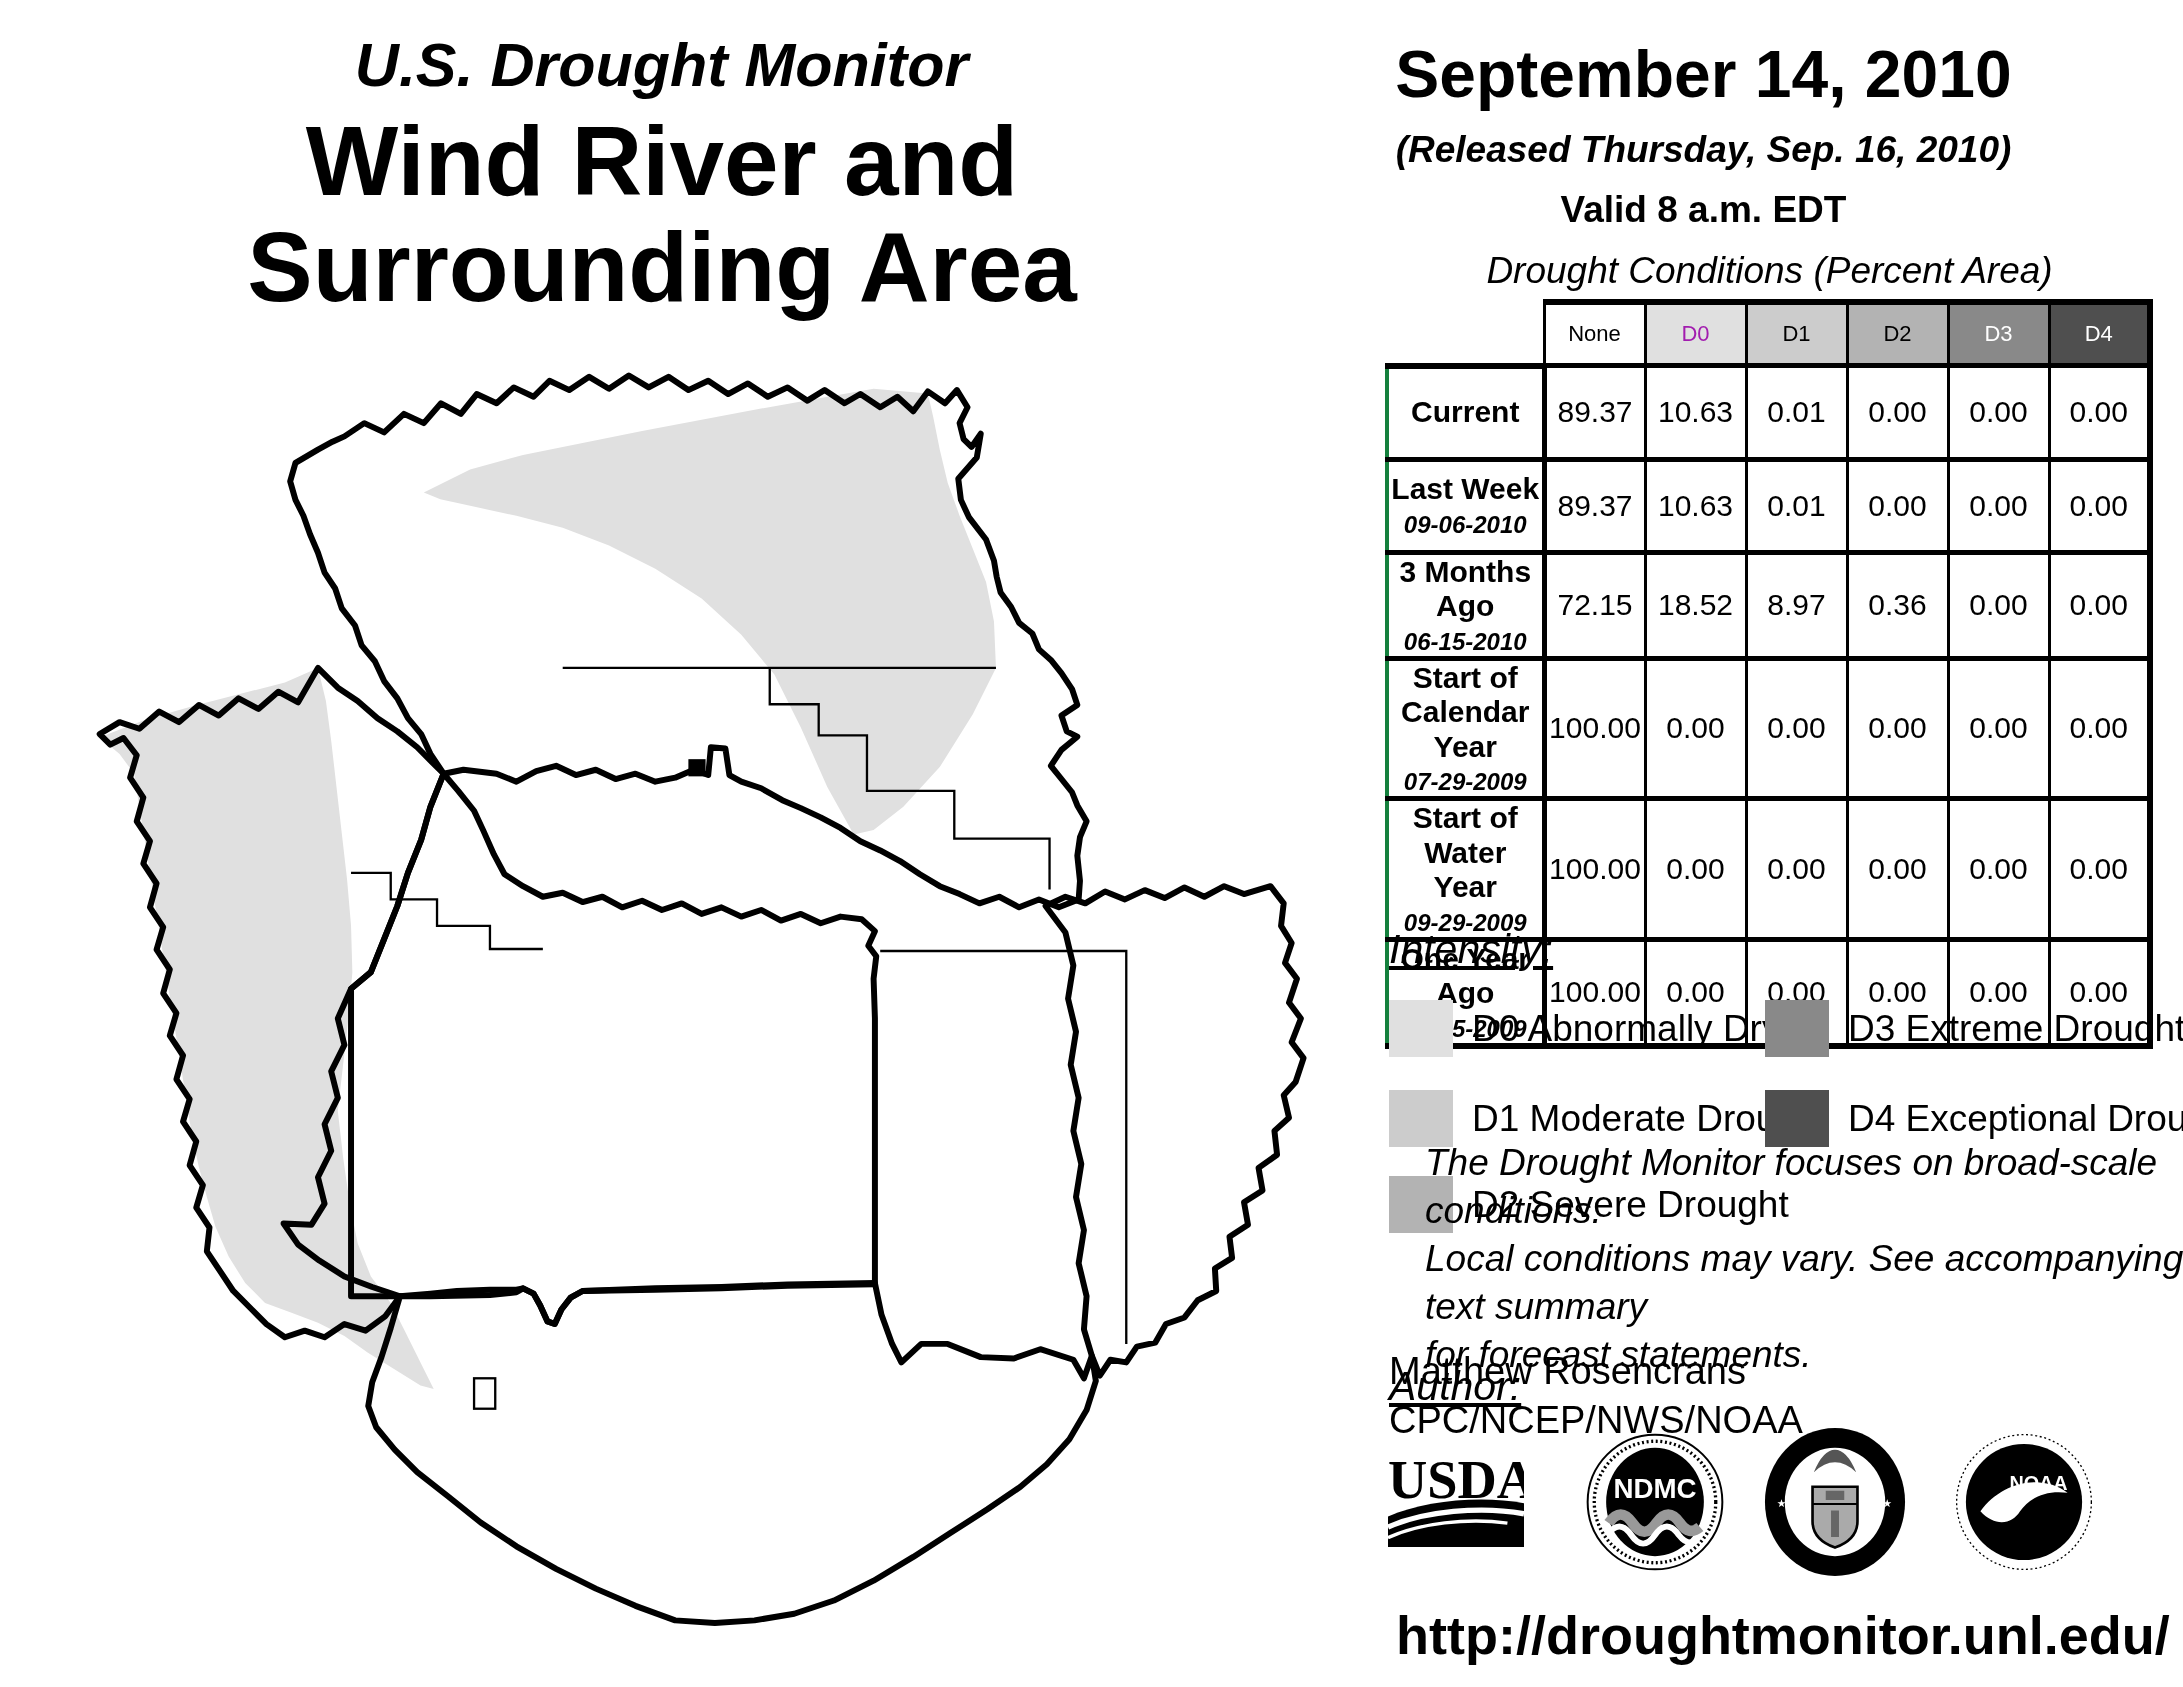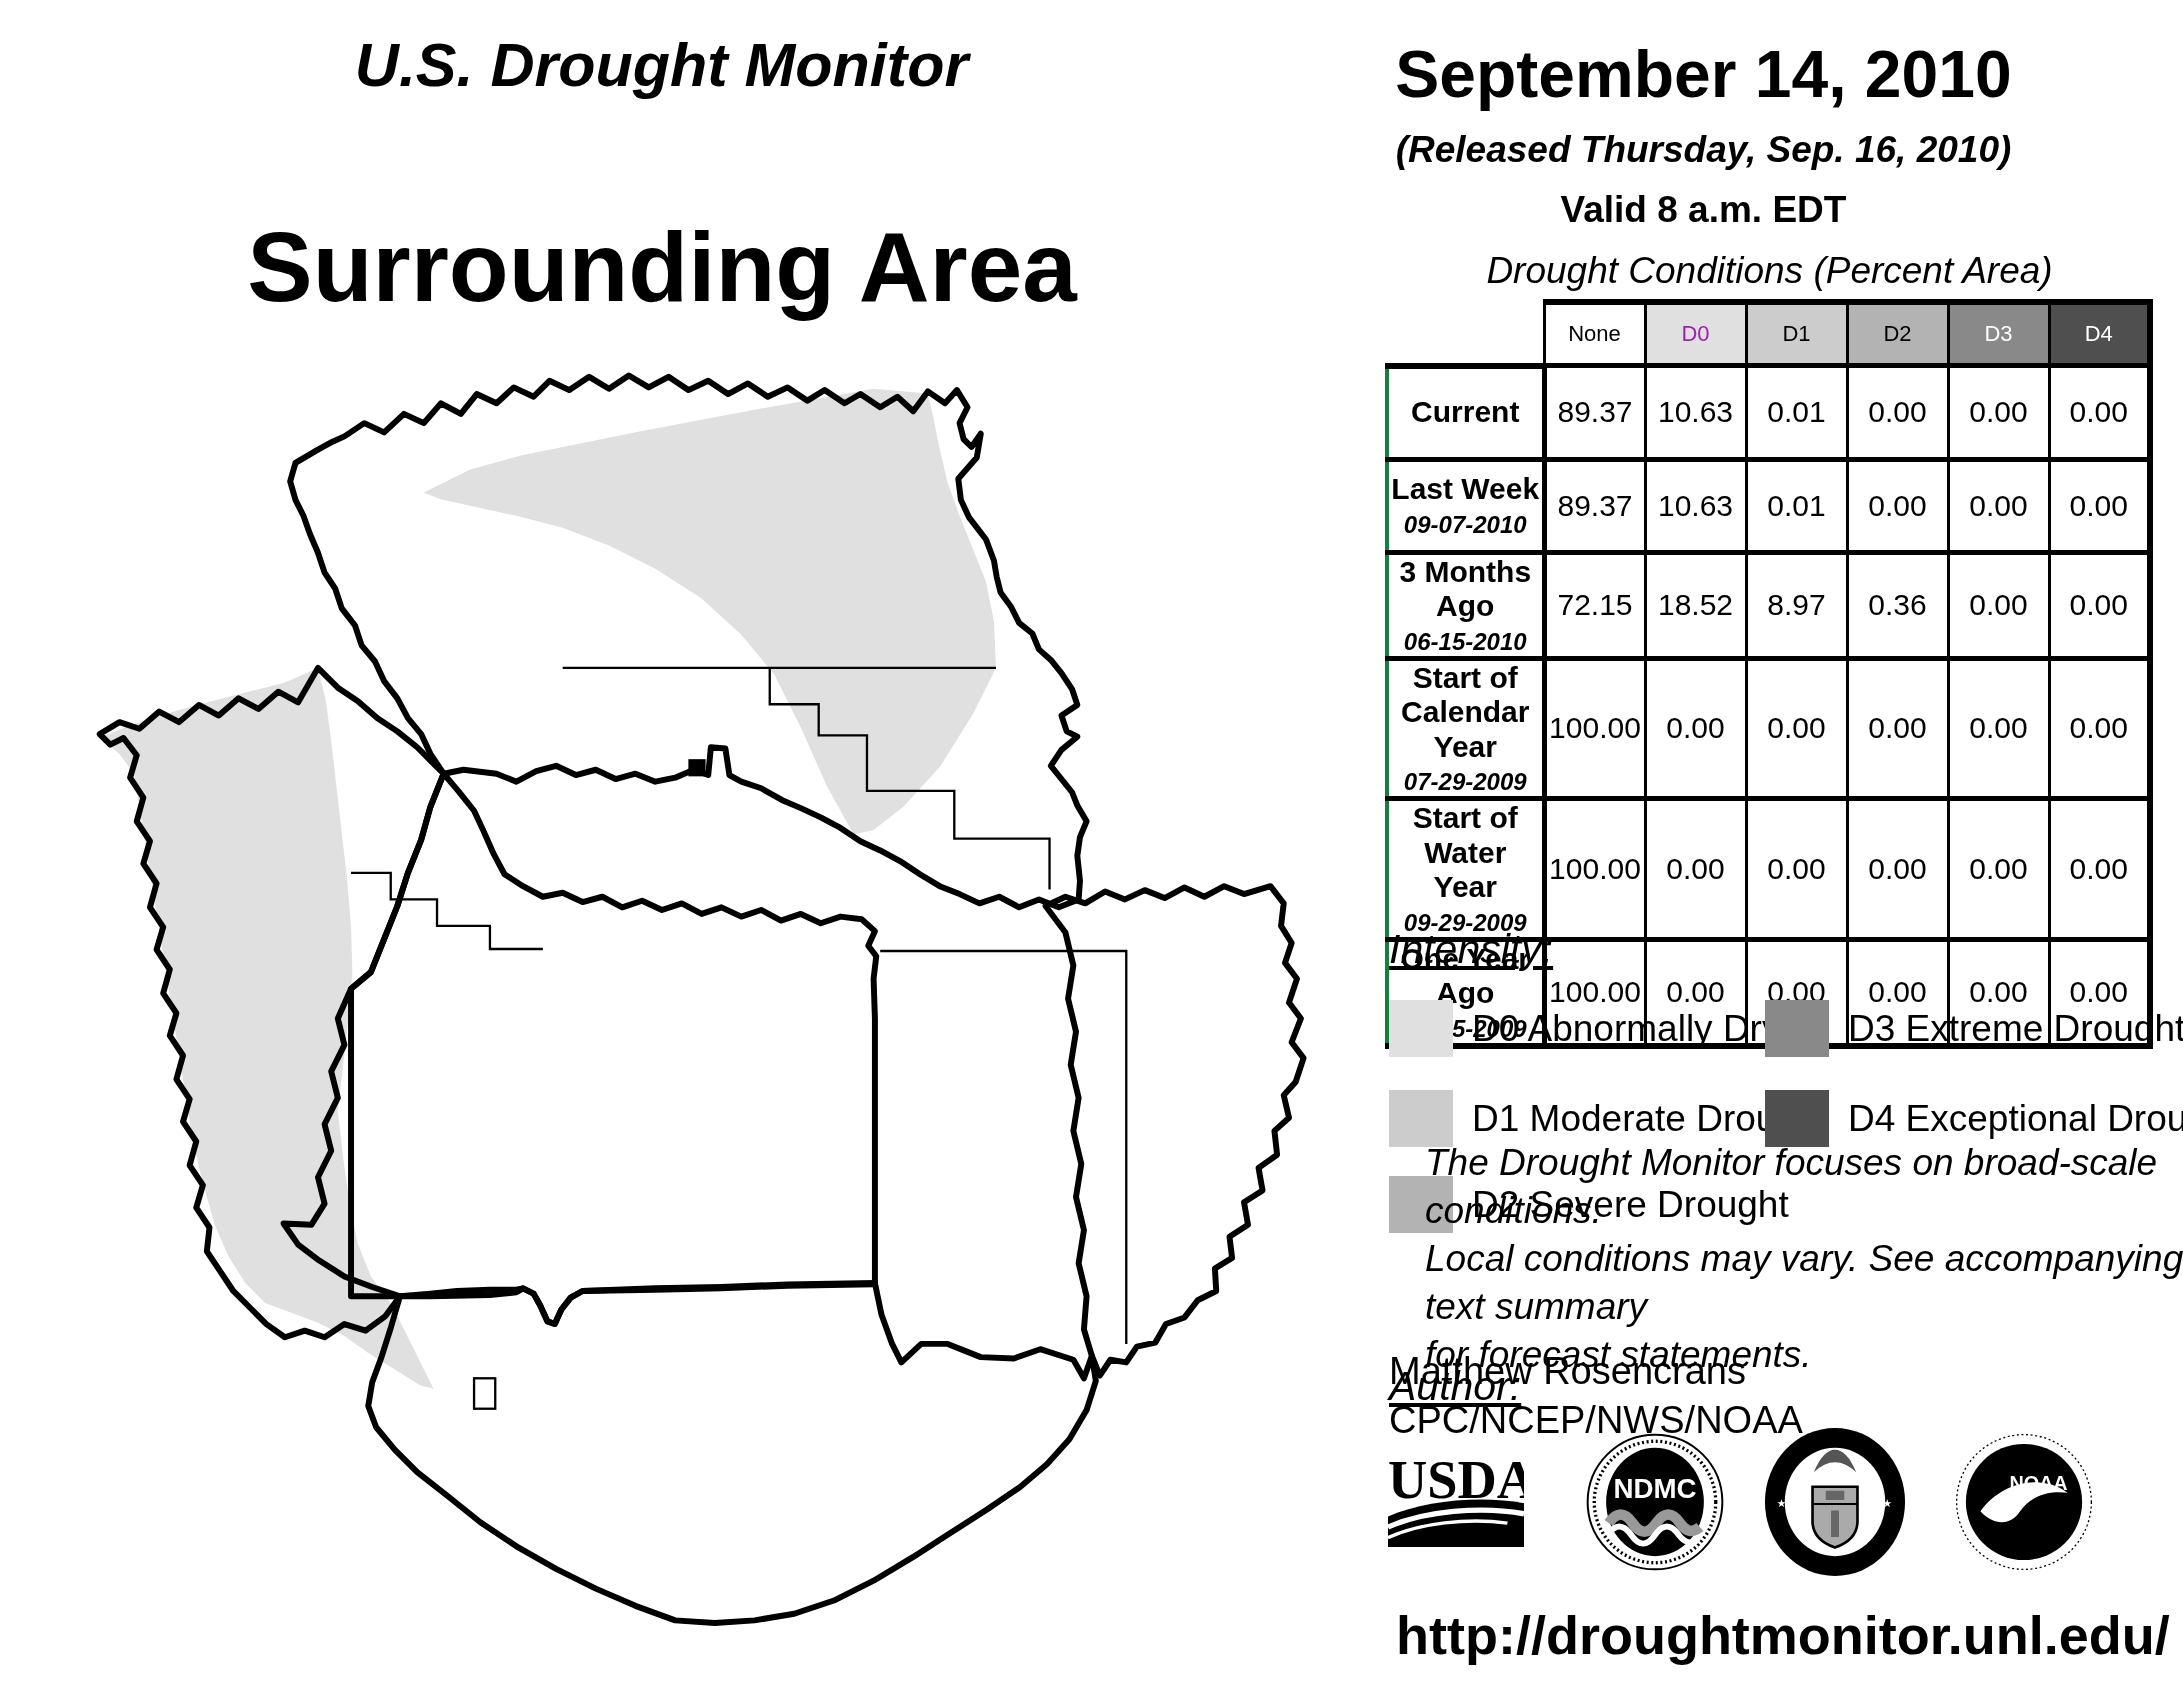--- a/index.html
+++ b/index.html
@@ -48,20 +48,21 @@
   .thick{fill:none;stroke:#000;stroke-width:9;stroke-linejoin:round;stroke-linecap:round;}
   .thin{fill:none;stroke:#000;stroke-width:3.5;stroke-linejoin:miter;}
   .usda-serif{font-family:"Liberation Serif", serif;font-weight:bold;}
 </style>
 </head>
 <body>
 
 <div id="page">
 
   <div class="abs t-small" style="left:225px;top:30px;width:873px;">U.S. Drought Monitor</div>
+  <div class="abs t-big" style="left:159px;top:112px;width:1006px;">Wind River and</div>
   <div class="abs t-big" style="left:93px;top:218px;width:1138px;">Surrounding Area</div>
 
   <div class="abs d-date" style="left:1356px;top:36px;width:695px;">September 14, 2010</div>
   <div class="abs d-released" style="left:1356px;top:129px;width:695px;">(Released Thursday, Sep. 16, 2010)</div>
   <div class="abs d-valid" style="left:1356px;top:189px;width:695px;">Valid 8 a.m. EDT</div>
   <div class="abs tbl-title" style="left:1422px;top:250px;width:695px;">Drought Conditions (Percent Area)</div>
 
   <table class="dm abs" style="left:1385px;top:299px;width:765px;">
     <colgroup>
         <col style="width:157px">
@@ -91,21 +92,21 @@
         <td>89.37</td>
         <td>10.63</td>
         <td>0.01</td>
         <td>0.00</td>
         <td>0.00</td>
         <td>0.00</td>
       </tr>
       <tr>
         <th>
             <div class="rl">Last Week</div>
-            <div class="rd">09-07-2010</div>
+            <div class="rd">09-06-2010</div>
           </th>
         <td>89.37</td>
         <td>10.63</td>
         <td>0.01</td>
         <td>0.00</td>
         <td>0.00</td>
         <td>0.00</td>
       </tr>
       <tr>
         <th>

